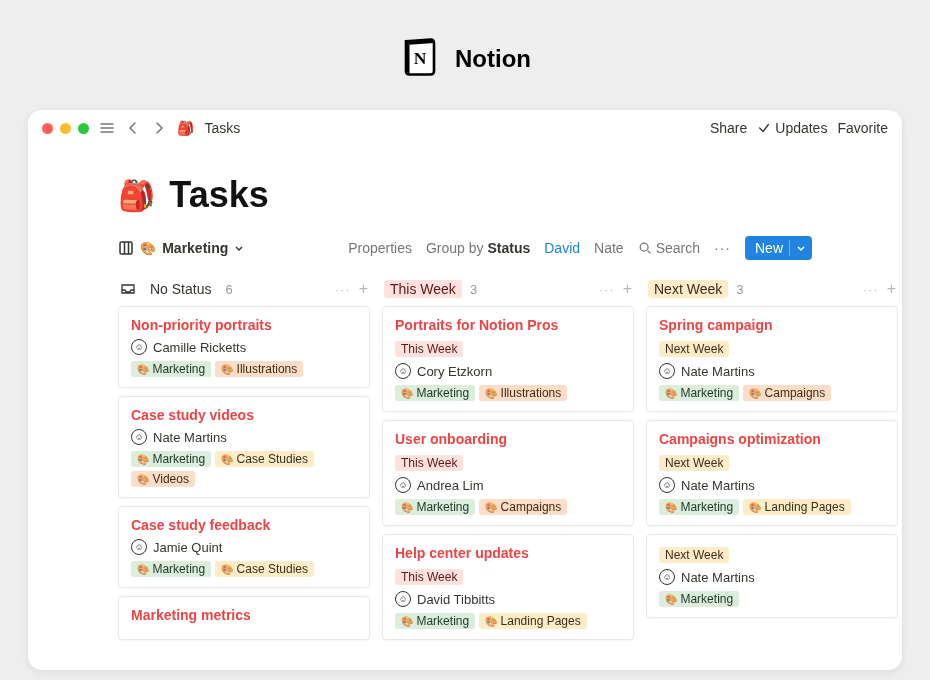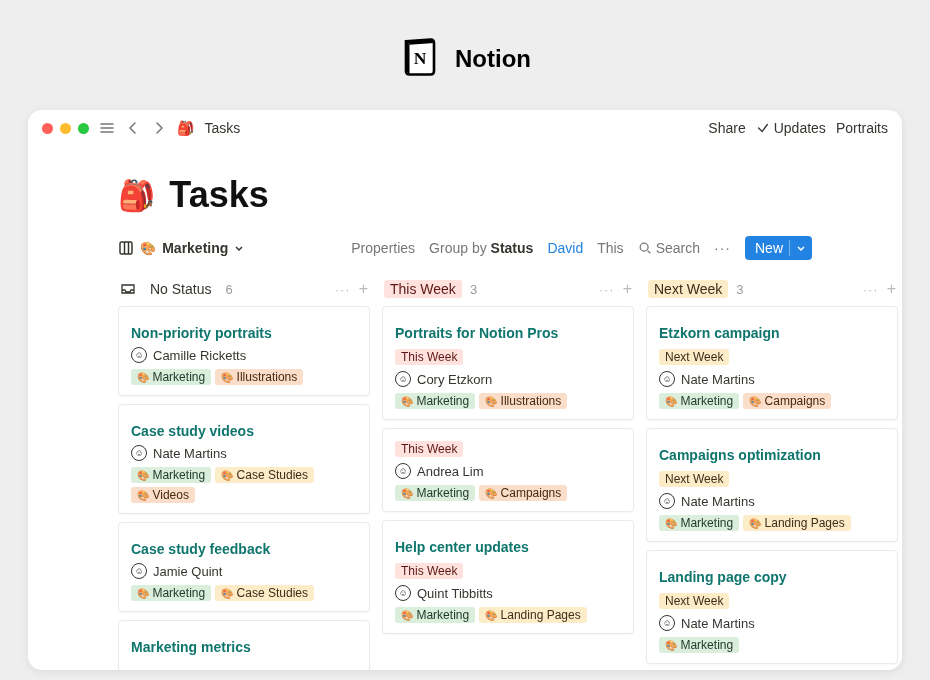--- a/index.html
+++ b/index.html
@@ -133,23 +133,22 @@
       border: 1px solid #e9e9e7;
       border-radius: 4px;
       padding: 10px 12px;
       margin-bottom: 8px;
       box-shadow: 0 1px 2px rgba(15,15,15,0.04);
       cursor: pointer;
     }
     .card-title {
       font-size: 14px;
       font-weight: 600;
-      color: #0f766e;
+      color: #ef4444;
       margin-bottom: 6px;
-      margin-top: 8px;
     }
     .status-pill {
       display: inline-block;
       padding: 1px 6px;
       border-radius: 3px;
       font-size: 12px;
       margin-bottom: 6px;
     }
     .status-pill.thisweek { background: #ffe2dd; color: #5d1715; }
     .status-pill.nextweek { background: #fdecc8; color: #402c1b; }
@@ -230,21 +229,21 @@
       <span style="font-size:14px;">🎒</span>
       <span class="tb-link">Tasks</span>
       <span class="tb-spacer"></span>
       <span class="tb-link">Share</span>
       <span class="tb-link tb-updates">
         <svg width="14" height="14" viewBox="0 0 16 16">
             <path d="M3 8 L7 12 L13 4" stroke="#37352f" stroke-width="1.5" fill="none" stroke-linecap="round"></path>
           </svg>
         <span>Updates</span>
       </span>
-      <span class="tb-link">Portraits</span>
+      <span class="tb-link">Favorite</span>
     </div>
 
     <div class="page-header">
       <span class="backpack">🎒</span>
       <span class="page-title">Tasks</span>
     </div>
 
     <div class="toolbar">
       <span class="view-switch">
         <span class="board-icon">
@@ -260,21 +259,21 @@
               <path d="M2 4 L5 7 L8 4" stroke="#37352f" stroke-width="1.5" fill="none"></path>
             </svg>
         </span>
       </span>
       <span class="toolbar-spacer"></span>
       <span class="tool">Properties</span>
       <span class="tool groupby">
         <span>Group by </span><strong>Status</strong>
       </span>
       <span class="tool filter">David</span>
-      <span class="tool">This</span>
+      <span class="tool">Nate</span>
       <span class="tool search">
         <svg width="14" height="14" viewBox="0 0 16 16">
             <circle cx="7" cy="7" r="4.5" fill="none" stroke="#787774" stroke-width="1.5"></circle>
             <path d="M11 11 L14 14" stroke="#787774" stroke-width="1.5"></path>
           </svg>
         <span>Search</span>
       </span>
       <span class="tool" style="letter-spacing:1px;">···</span>
       <span class="new-btn">
         <span>New</span>
@@ -380,20 +379,21 @@
                 <span style="font-size: 10px;">🎨</span>
                 <span>Marketing</span>
               </span>
               <span class="tag illustrations">
                 <span style="font-size: 10px;">🎨</span>
                 <span>Illustrations</span>
               </span>
             </div>
           </div>
           <div class="card">
+            <div class="card-title">User onboarding</div>
             <div><span class="status-pill thisweek">This Week</span></div>
             <div class="assignee-row">
               <span class="avatar">☺</span>
               <span>Andrea Lim</span>
             </div>
             <div class="tags-row">
               <span class="tag marketing">
                 <span style="font-size: 10px;">🎨</span>
                 <span>Marketing</span>
               </span>
@@ -401,21 +401,21 @@
                 <span style="font-size: 10px;">🎨</span>
                 <span>Campaigns</span>
               </span>
             </div>
           </div>
           <div class="card">
             <div class="card-title">Help center updates</div>
             <div><span class="status-pill thisweek">This Week</span></div>
             <div class="assignee-row">
               <span class="avatar">☺</span>
-              <span>Quint Tibbitts</span>
+              <span>David Tibbitts</span>
             </div>
             <div class="tags-row">
               <span class="tag marketing">
                 <span style="font-size: 10px;">🎨</span>
                 <span>Marketing</span>
               </span>
               <span class="tag landingpages">
                 <span style="font-size: 10px;">🎨</span>
                 <span>Landing Pages</span>
               </span>
@@ -424,21 +424,21 @@
         </div>
         <div class="column">
           <div class="col-head">
             <span class="col-name nextweek">Next Week</span>
             <span class="col-count">3</span>
             <span class="col-head-spacer"></span>
             <span class="col-action" style="letter-spacing: 1px; font-size: 13px;">···</span>
             <span class="col-action">+</span>
           </div>
           <div class="card">
-            <div class="card-title">Etzkorn campaign</div>
+            <div class="card-title">Spring campaign</div>
             <div><span class="status-pill nextweek">Next Week</span></div>
             <div class="assignee-row">
               <span class="avatar">☺</span>
               <span>Nate Martins</span>
             </div>
             <div class="tags-row">
               <span class="tag marketing">
                 <span style="font-size: 10px;">🎨</span>
                 <span>Marketing</span>
               </span>
@@ -460,21 +460,20 @@
                 <span style="font-size: 10px;">🎨</span>
                 <span>Marketing</span>
               </span>
               <span class="tag landingpages">
                 <span style="font-size: 10px;">🎨</span>
                 <span>Landing Pages</span>
               </span>
             </div>
           </div>
           <div class="card">
-            <div class="card-title">Landing page copy</div>
             <div><span class="status-pill nextweek">Next Week</span></div>
             <div class="assignee-row">
               <span class="avatar">☺</span>
               <span>Nate Martins</span>
             </div>
             <div class="tags-row">
               <span class="tag marketing">
                 <span style="font-size: 10px;">🎨</span>
                 <span>Marketing</span>
               </span>

